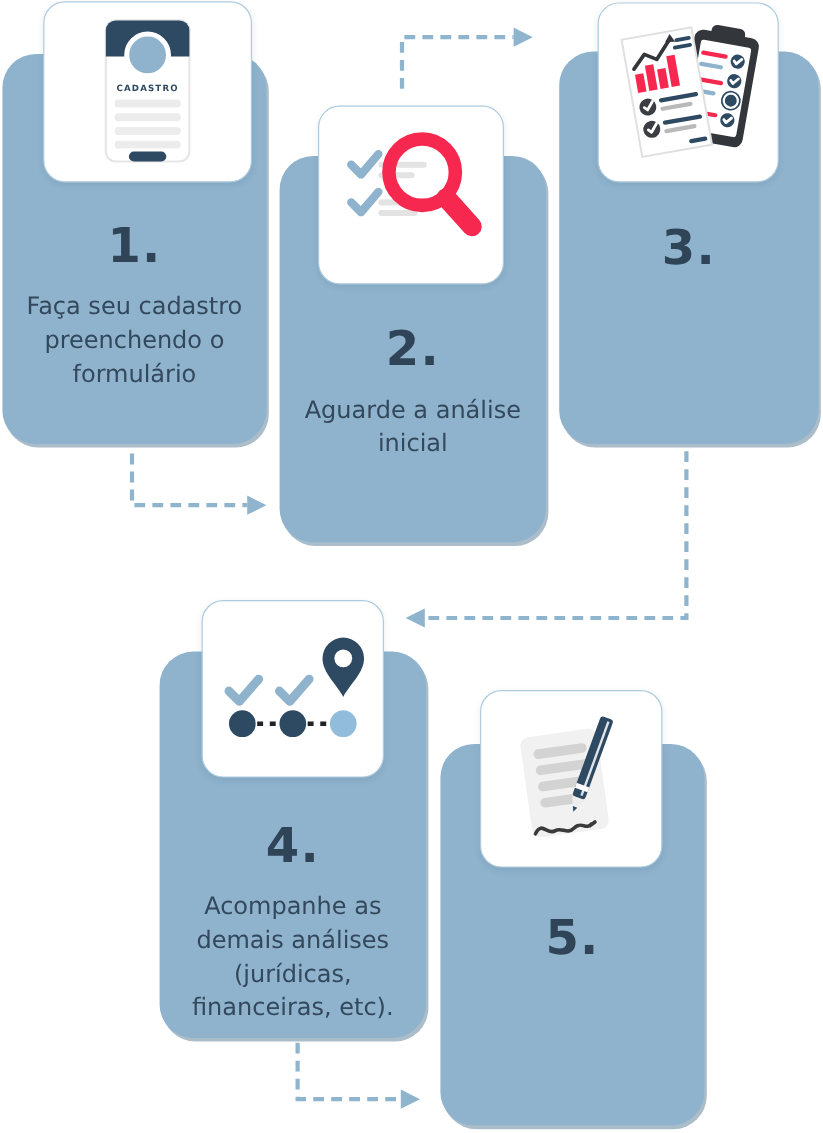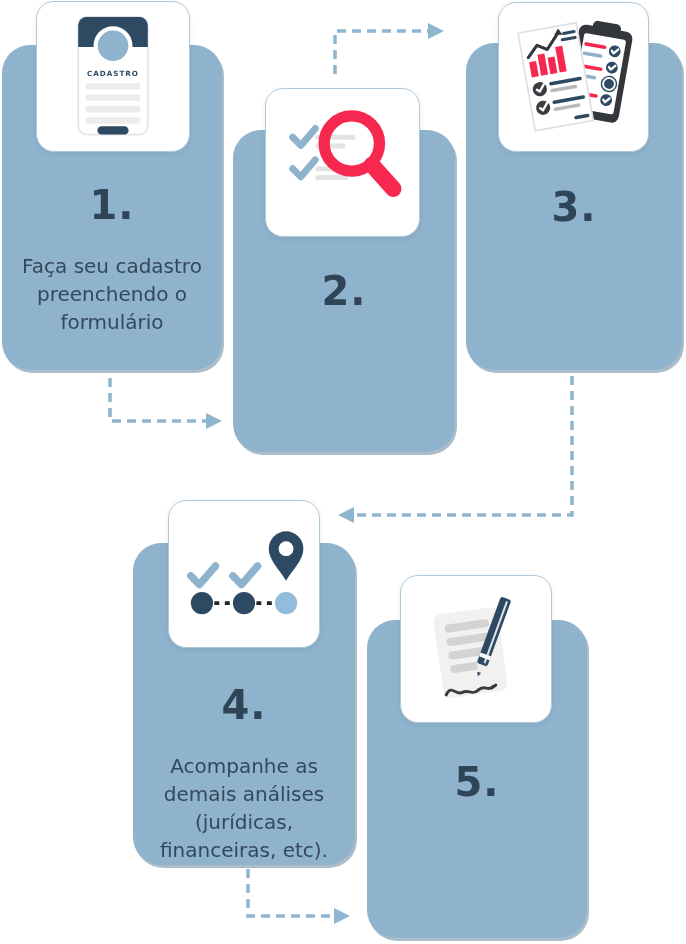--- a/index.html
+++ b/index.html
@@ -10,37 +10,37 @@
   .blue-card{
     position:absolute;background:#8FB3CD;border-radius:28px;
     box-shadow:2px 3px 0 rgba(104,134,159,.55);
     display:flex;flex-direction:column;align-items:center;
     text-align:center;color:#33485C;box-sizing:border-box;
   }
   .step-num{
     font-size:40px;font-weight:bold;line-height:1;letter-spacing:1px;color:#2F4457;
   }
   .step-text{
-    margin-top:27px;font-size:20px;line-height:28px;font-weight:500;
+    margin-top:16px;font-size:20px;line-height:28px;font-weight:500;
     white-space:pre-line;color:#33485C;
   }
   .icon-card{
     position:absolute;background:#ffffff;border:1.5px solid #AECBDE;border-radius:18px;
     box-shadow:0 2px 5px rgba(40,70,95,.10);
     display:flex;align-items:center;justify-content:center;box-sizing:border-box;
   }
   .icon-card svg{display:block;}
   .arrows{position:absolute;left:0;top:0;pointer-events:none;}
   
   #card-1{left:2px;top:45px;width:220px;height:325px;padding-top:140px;}
   #card-2{left:233px;top:130px;width:222px;height:322px;padding-top:141px;}
   #card-3{left:466px;top:43px;width:216px;height:327px;padding-top:144px;}
   #card-4{left:133px;top:543px;width:222px;height:322px;padding-top:142px;}
   #card-5{left:367px;top:620px;width:220px;height:318px;padding-top:142px;}
-  #icon-1{left:36px;top:1px;width:154px;height:151px;justify-content:center;}
+  #icon-1{left:36px;top:1px;width:174px;height:151px;justify-content:center;}
   #icon-2{left:265px;top:88px;width:155px;height:149px;}
   #icon-3{left:498px;top:2px;width:151px;height:150px;}
   #icon-4{left:168px;top:500px;width:152px;height:148px;}
   #icon-5{left:400px;top:575px;width:152px;height:148px;}
 </style>
 </head>
 <body>
 
 <div class="canvas">
 
@@ -76,20 +76,22 @@
         <rect x="27" y="67.5" width="46" height="5.5" rx="2.7"></rect>
         <rect x="27" y="77" width="46" height="5.5" rx="2.7"></rect>
         <rect x="27" y="86.5" width="46" height="5.5" rx="2.7"></rect>
       </g>
       <rect x="37" y="94" width="26" height="7" rx="3.5" fill="#2E4A63"></rect>
     </svg>
   </div>
 
   <div id="card-2" class="blue-card">
     <div class="step-num">2.</div>
+    <div class="step-text">Aguarde a análise
+inicial</div>
   </div>
   <div id="icon-2" class="icon-card">
     <svg width="126" height="122" viewBox="0 0 100 97">
       <g stroke="#E3E3E3" stroke-width="4" stroke-linecap="round">
         <line x1="30" y1="28" x2="58" y2="28"></line>
         <line x1="30" y1="35" x2="50" y2="35"></line>
         <line x1="30" y1="53" x2="44" y2="53"></line>
         <line x1="30" y1="60" x2="52" y2="60"></line>
       </g>
       <g stroke="#8FB3CD" stroke-width="5.5" fill="none" stroke-linecap="round" stroke-linejoin="round">

